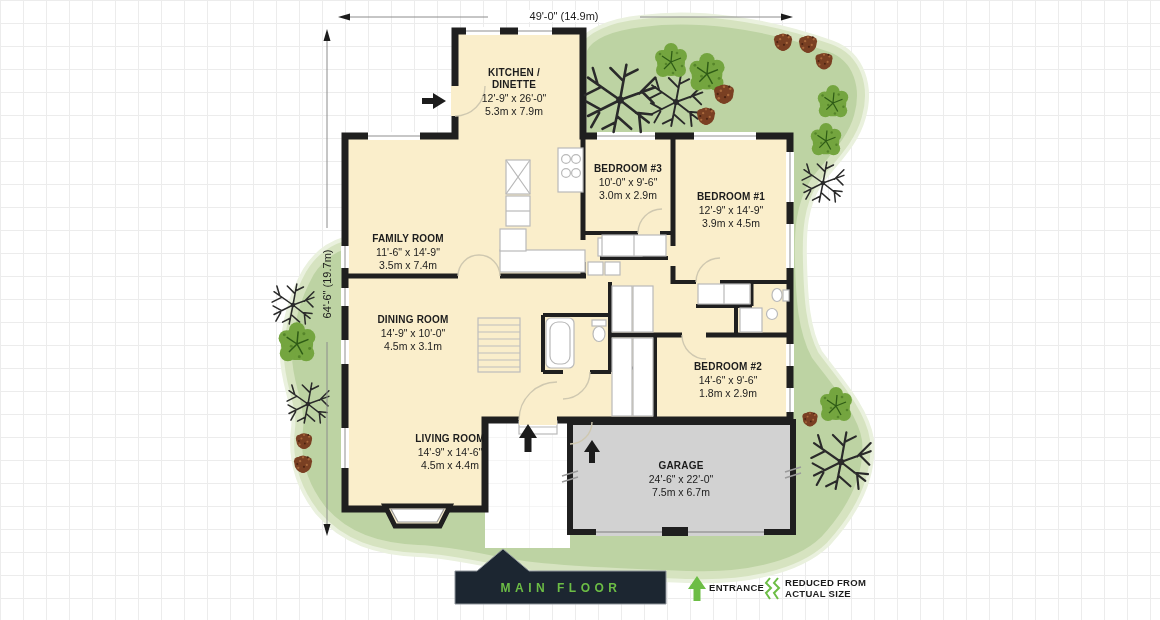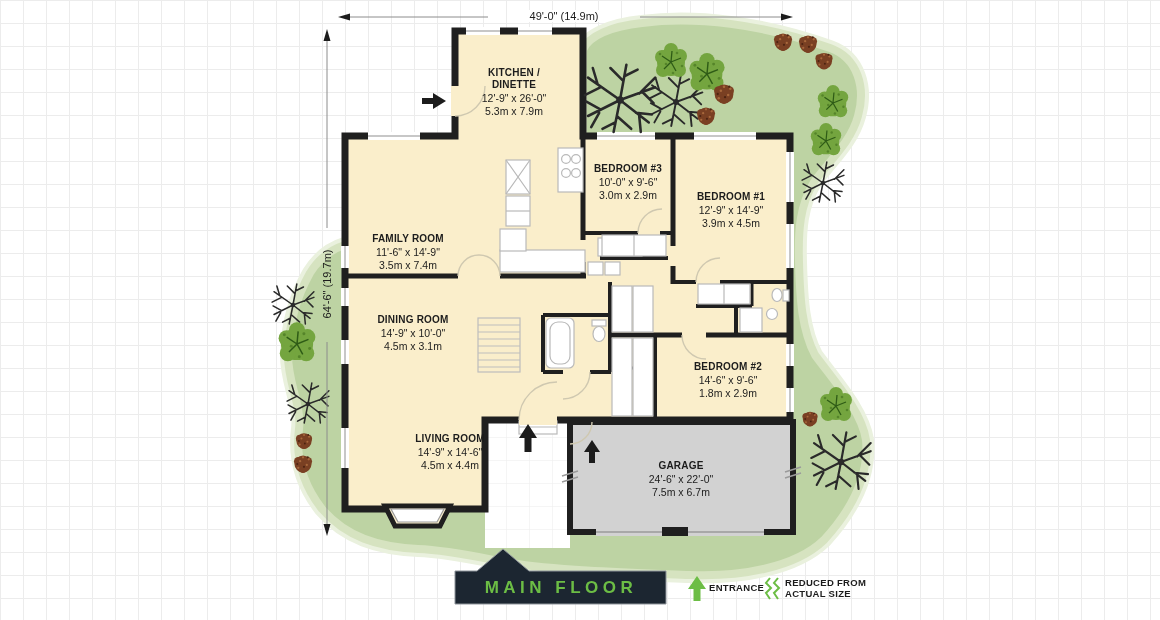--- a/index.html
+++ b/index.html
@@ -13,21 +13,21 @@
   }
   #plan-svg{position:absolute;left:0;top:0;}
   .room-label{position:absolute;transform:translate(-50%,-50%);text-align:center;line-height:1.18;white-space:nowrap;}
   .room-label .room-name{font-weight:bold;font-size:10px;letter-spacing:.2px;}
   .room-label .room-dim{font-size:10.5px;margin-top:1px;}
   .room-label.wrap{white-space:normal;width:96px;}
   .dim-label{position:absolute;font-size:11px;color:#1c1c1c;}
   #dim-top{left:564px;top:16px;transform:translate(-50%,-50%);background:#fff;padding:0 6px;white-space:nowrap;}
   #dim-left{left:327px;top:284px;transform:translate(-50%,-50%) rotate(-90deg);white-space:nowrap;}
   #banner-title{position:absolute;left:561px;top:588px;transform:translate(-50%,-50%);
-    font-size:17px;font-weight:bold;letter-spacing:4.5px;white-space:nowrap;}
+    font-size:12px;font-weight:bold;letter-spacing:4.5px;white-space:nowrap;}
   .legend-text{position:absolute;font-size:9.5px;font-weight:bold;letter-spacing:.3px;line-height:1.2;}
   #legend-entrance{left:709px;top:588px;transform:translate(0,-50%);}
   #legend-reduced{left:785px;top:588px;transform:translate(0,-50%);}
 </style>
 </head>
 <body>
 
 <div id="canvas">
 
 <svg id="plan-svg" width="1160" height="620" viewBox="0 0 1160 620">

